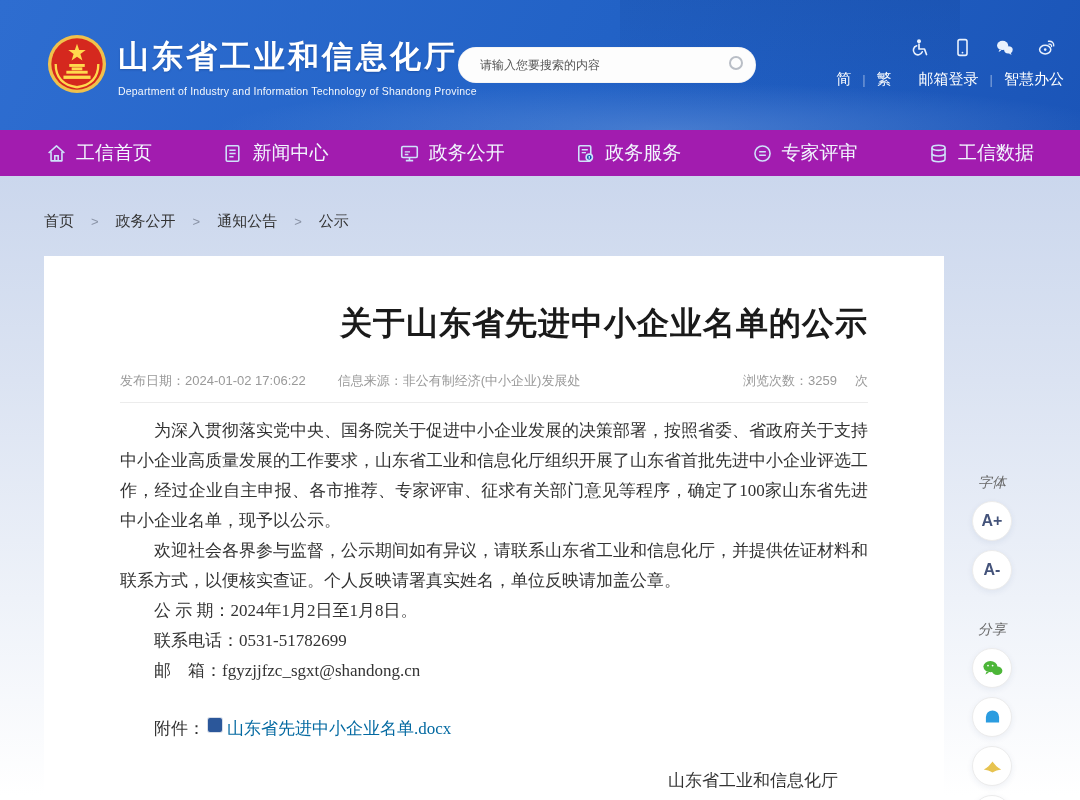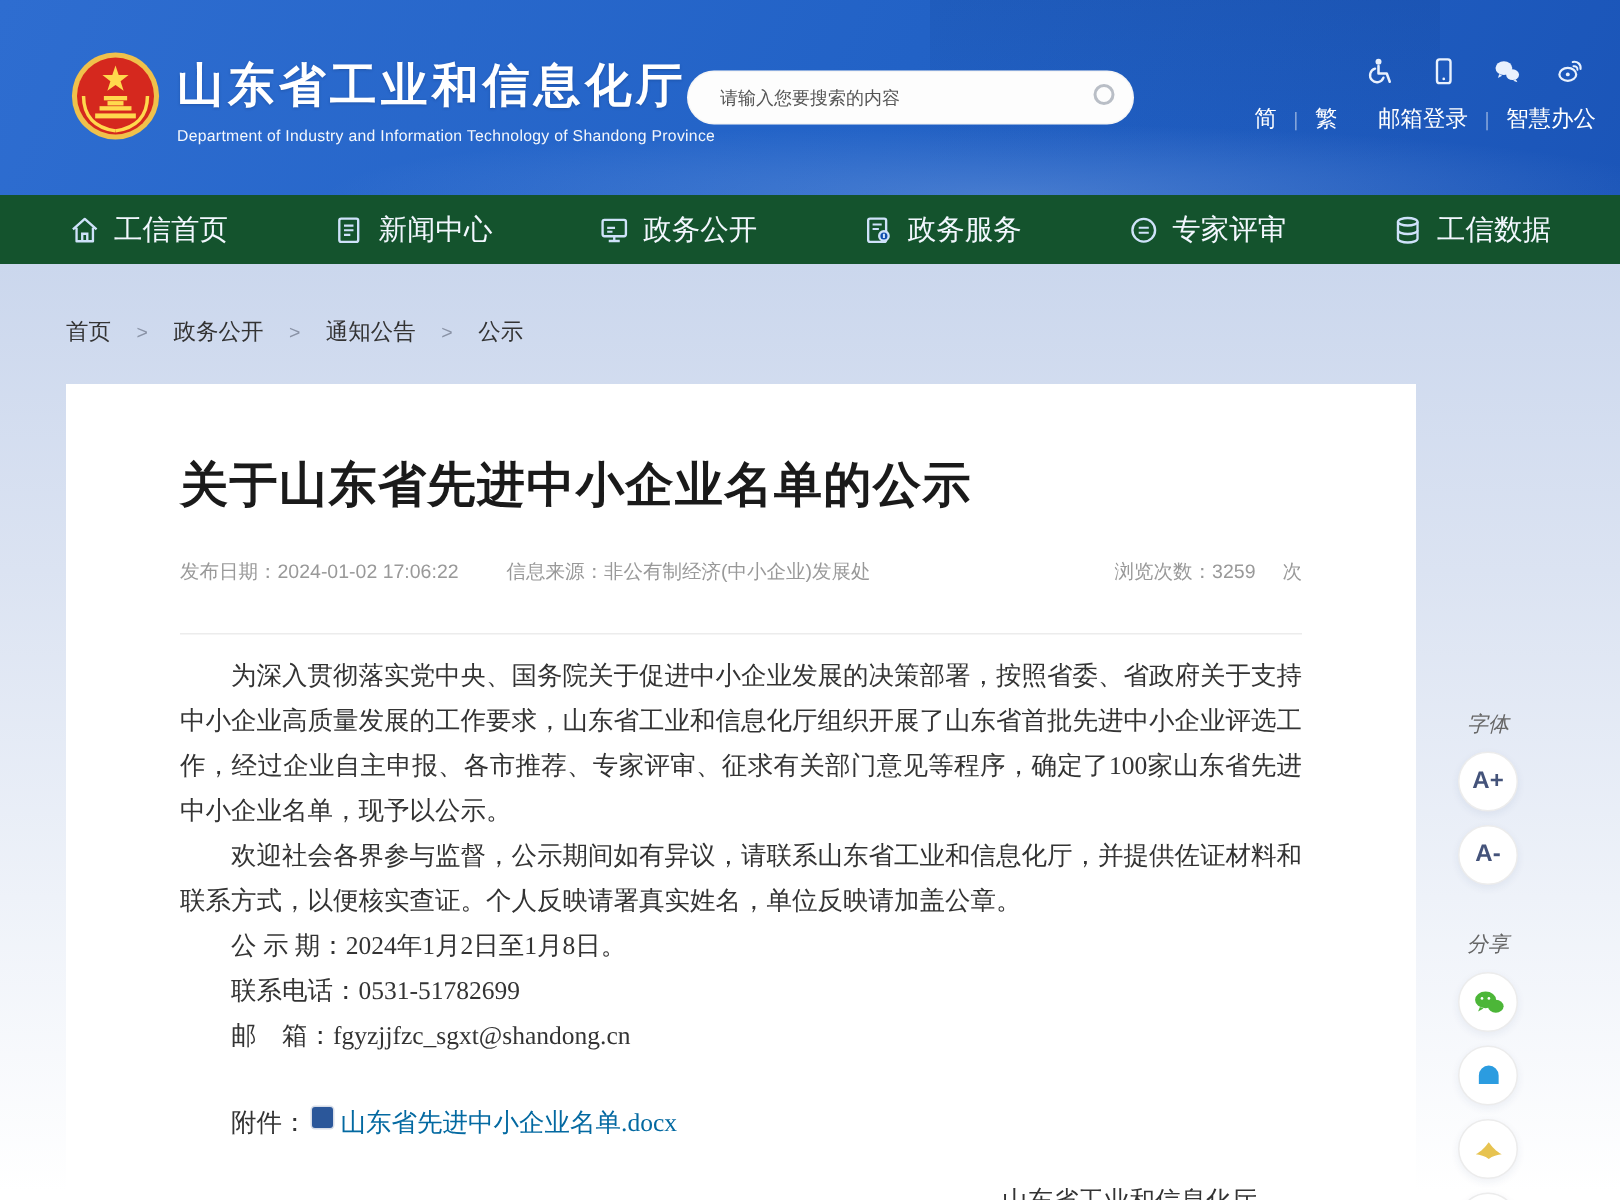--- a/index.html
+++ b/index.html
@@ -37,39 +37,39 @@
 
   .header-right { position:absolute; right:16px; top:38px; color:#fff; }
   .icon-row { display:flex; gap:23px; justify-content:flex-end; padding-right:8px; margin-bottom:13px; }
   .icon-row .hicon { width:19px; height:19px; display:block; cursor:pointer; }
   .link-row { display:flex; align-items:center; font-size:15px; }
   .link-row a { color:#fff; text-decoration:none; cursor:pointer; }
   .link-row .sep { opacity:.45; margin:0 11px; font-size:13px; }
   .link-row .gap { margin-left:27px; }
 
   
-  .nav { position:absolute; top:130px; left:0; width:1080px; height:46px; background:#14532d;
+  .nav { position:absolute; top:130px; left:0; width:1080px; height:46px; background:#a21caf;
     display:flex; align-items:center; justify-content:space-between; padding:0 46px; }
   .nav-item { display:flex; align-items:center; gap:9px; color:#f2f7fe; font-size:19px; cursor:pointer; }
   .nav-item svg { width:21px; height:21px; }
 
   
   .content { position:absolute; top:176px; left:0; width:1080px; height:728px;
     background:linear-gradient(180deg,#cbd7ed 0%,#dbe3f2 28%,#eef2f9 58%,#ffffff 85%); }
 
   .breadcrumb { position:absolute; left:44px; top:36px; display:flex; align-items:center; gap:17px;
     font-size:15px; color:#333; }
   .breadcrumb a { color:#333; text-decoration:none; cursor:pointer; }
   .breadcrumb .bsep { color:#8a93a6; font-size:13px; }
 
   .card { position:absolute; left:44px; top:80px; width:900px; height:544px; background:#fff;
     padding:46px 76px 0 76px; }
-  .article-title { text-align:left; font-size:32px; font-weight:bold; color:#1a1a1a; letter-spacing:1px; line-height:42px; }
+  .article-title { text-align:right; font-size:32px; font-weight:bold; color:#1a1a1a; letter-spacing:1px; line-height:42px; }
   .meta { margin-top:28px; display:flex; justify-content:space-between; font-size:13px; color:#999;
-    padding-bottom:32px; border-bottom:1px solid #ececec; }
+    padding-bottom:12px; border-bottom:1px solid #ececec; }
   .meta .ml { margin-left:32px; }
   .meta .unit { margin-left:18px; }
 
   .article-body { margin-top:13px; font-size:17px; line-height:30px; color:#333; text-align:justify; }
   .article-body p { text-indent:2em;font-family:Liberation Serif, serif; }
   .attachment { margin-top:28px; }
   .doc-icon { display:inline-block; width:14px; height:14px; background:#2b579a; color:#fff;
     font-size:9px; line-height:14px; text-align:center; border-radius:2px; margin:0 5px 0 3px;
     vertical-align:6px; font-weight:bold; box-shadow:0 0 0 1px #d7dde8; }
   .attachment a { color:#0369a1; text-decoration:none; cursor:pointer; }

